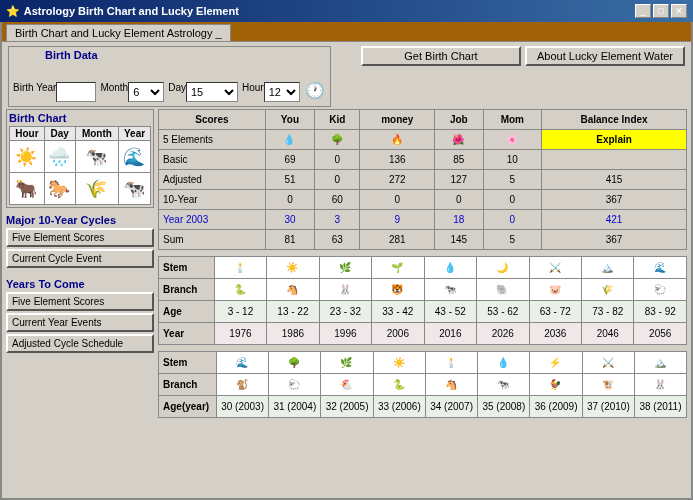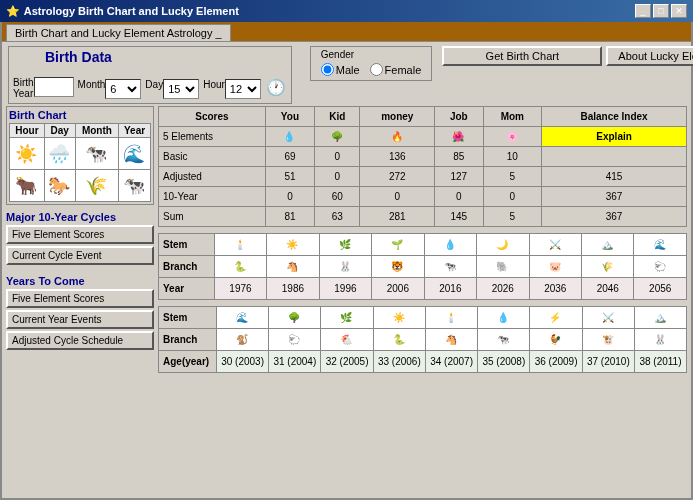--- a/index.html
+++ b/index.html
@@ -197,61 +197,48 @@
 
 <div class="main-window">
 
   <div style="background:#a16207; padding:2px 4px 0 4px; font-size:11px; border-bottom:1px solid #888; display:flex;">
     <div style="background:#d4d0c8; border:1px solid #888; border-bottom:none; padding:2px 8px; font-size:11px;">Birth Chart and Lucky Element Astrology _</div>
   </div>
 
   <div class="top-area">
 
     <div style="border:1px solid #888; padding:2px 4px 4px 4px;">
-      <div style="font-size:14px; font-weight:bold; color:#00008b; margin-bottom:12px;padding-left:32px;">Birth Data</div>
+      <div style="font-size:11px; font-weight:bold; color:#00008b; margin-bottom:20px;padding-left:32px;">Birth Data</div>
       <div class="birth-fields">
         <div class="field-group">
           <label>Birth Year</label>
           <input type="text" style="width: 40px;">
         </div>
         <div class="field-group">
           <label>Month</label>
           <select style="width:36px;">
             <option>6</option>
           </select>
         </div>
         <div class="field-group">
           <label>Day</label>
-          <select style="width:36px;">
+          <select style="width:52px;">
             <option>15</option>
           </select>
         </div>
         <div class="field-group">
           <label>Hour</label>
           <select style="width:36px;">
             <option>12</option>
           </select>
         </div>
         <div style="margin-left:2px; display:flex; align-items:flex-end; font-size:16px; padding-bottom:2px;">🕐</div>
       </div>
     </div>
 
-    <div style="border:1px solid #888; padding:2px 10px 4px 10px; margin-left:8px;">
-      <div style="font-size:10px;">Gender</div>
-      <div style="display:flex; gap:10px; margin-top:3px;">
-        <label style="font-size:11px; display:flex; align-items:center; gap:2px;">
-          <input type="radio" name="gender" checked="" style="">
-          <span>Male</span>
-        </label>
-        <label style="font-size:11px; display:flex; align-items:center; gap:2px;">
-          <input type="radio" name="gender" style="">
-          <span>Female</span>
-        </label>
-      </div>
-    </div>
 
     <div class="right-buttons" style="margin-left:auto;">
       <button class="win-btn">Get Birth Chart</button>
       <button class="win-btn">About Lucky Element Water</button>
     </div>
   </div>
 
   <div class="content-area">
 
     <div class="left-panel">
@@ -339,20 +326,29 @@
             <td>415</td>
           </tr>
           <tr>
             <td>10-Year</td>
             <td>0</td>
             <td>60</td>
             <td>0</td>
             <td>0</td>
             <td>0</td>
             <td>367</td>
+          </tr>
+          <tr>
+            <td style="color:#0000cc;">Year 2003</td>
+            <td style="color:#0000cc;">30</td>
+            <td style="color:#0000cc;">3</td>
+            <td style="color:#0000cc;">9</td>
+            <td style="color:#0000cc;">18</td>
+            <td style="color:#0000cc;">0</td>
+            <td style="color:#0000cc;">421</td>
           </tr>
           <tr>
             <td>Sum</td>
             <td>81</td>
             <td>63</td>
             <td>281</td>
             <td>145</td>
             <td>5</td>
             <td>367</td>
           </tr>
@@ -377,20 +373,32 @@
             <td class="row-label">Branch</td>
             <td class="icon-cell">🐍</td>
             <td class="icon-cell">🐴</td>
             <td class="icon-cell">🐰</td>
             <td class="icon-cell">🐯</td>
             <td class="icon-cell">🐄</td>
             <td class="icon-cell">🐘</td>
             <td class="icon-cell">🐷</td>
             <td class="icon-cell">🌾</td>
             <td class="icon-cell">🐑</td>
+          </tr>
+          <tr class="age-row">
+            <td class="row-label">Age</td>
+            <td>3 - 12</td>
+            <td>13 - 22</td>
+            <td>23 - 32</td>
+            <td>33 - 42</td>
+            <td>43 - 52</td>
+            <td>53 - 62</td>
+            <td>63 - 72</td>
+            <td>73 - 82</td>
+            <td>83 - 92</td>
           </tr>
           <tr class="year-row">
             <td class="row-label">Year</td>
             <td>1976</td>
             <td>1986</td>
             <td>1996</td>
             <td>2006</td>
             <td>2016</td>
             <td>2026</td>
             <td>2036</td>

